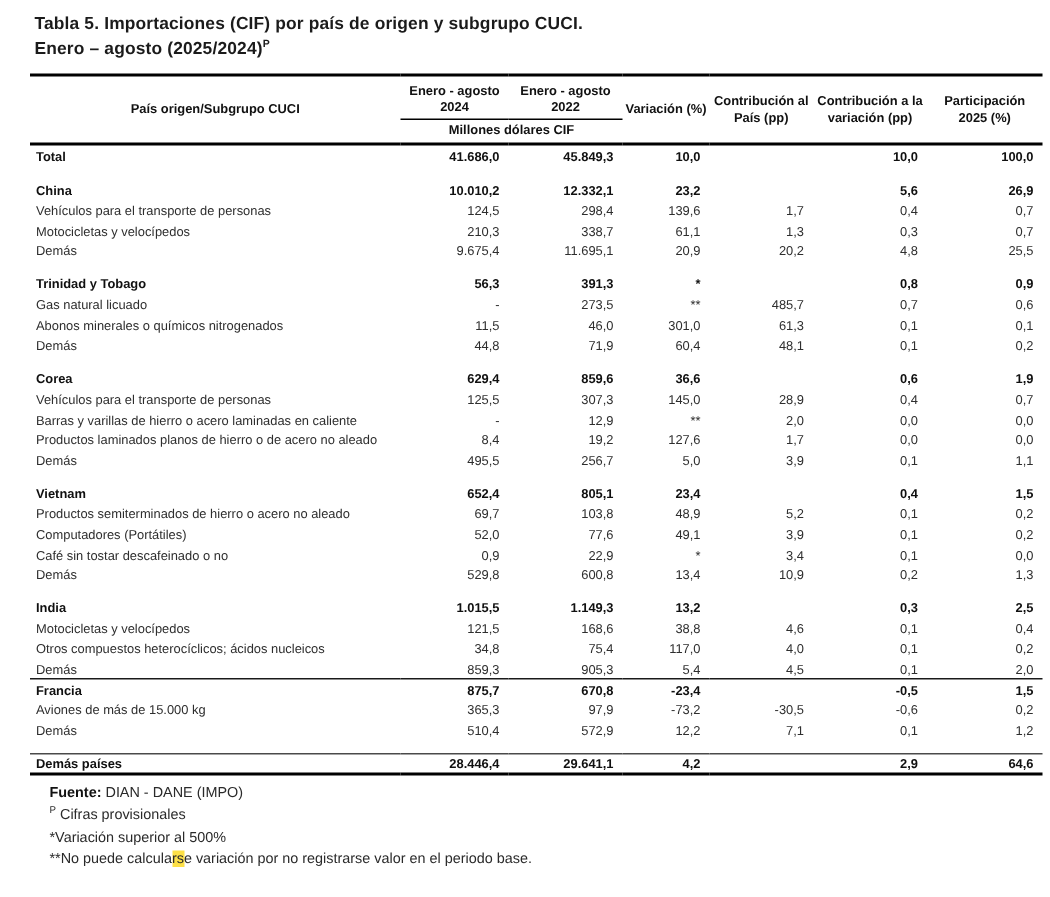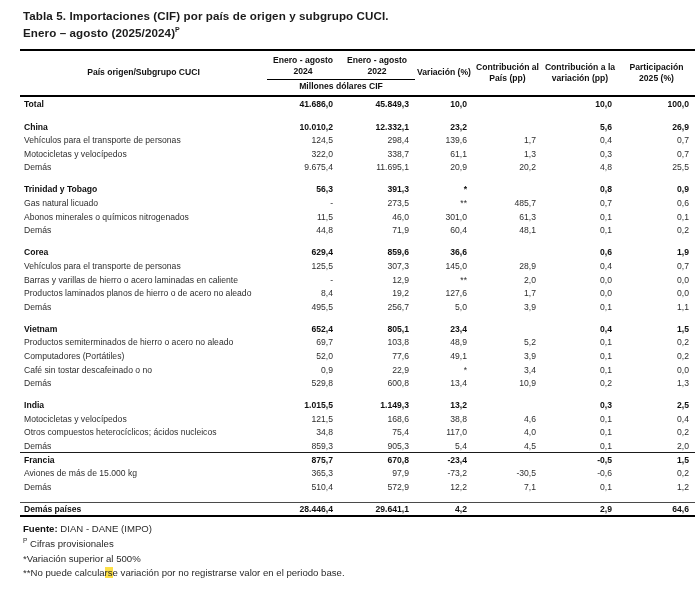--- a/index.html
+++ b/index.html
@@ -48,21 +48,21 @@
     white-space: nowrap;
   }
   td.c-label { text-align: left; padding-left: 4px; }
   td.c-num   { text-align: right; padding-right: 6px; }
   tr.row-total td, tr.row-country td { font-weight: 700; color: #101010; }
   tr.row-total td { height: 15px; }
   tr.spacer td { height: 8.5px; }
   tr.line-thick td { border-top: 1.9px solid #1a1a1a; }
   tr.line-thin td  { border-top: 1.1px solid #4a4a4a; }
 
-  .footer { margin-top: 5px; padding-left: 3px; font-size: 9.6px; line-height: 1.5; color: #2a2a2a; }
+  .footer { margin-top: 5px; padding-left: 3px; font-size: 9.6px; line-height: 1.5; color: #2a2a2a; margin-left: 10px; }
   .footer .b { font-weight: 700; color: #111; }
   .f-sup { font-size: 6.5px; vertical-align: super; }
   .hl { background: #9cc2e5; }
 </style>
 </head>
 <body>
 
 <div class="page">
 
   <div class="title">
@@ -120,21 +120,21 @@
           <td class="c-label">Vehículos para el transporte de personas</td>
           <td class="c-num">124,5</td>
           <td class="c-num">298,4</td>
           <td class="c-num">139,6</td>
           <td class="c-num">1,7</td>
           <td class="c-num">0,4</td>
           <td class="c-num">0,7</td>
         </tr>
         <tr class="row-item">
           <td class="c-label">Motocicletas y velocípedos</td>
-          <td class="c-num">322,0</td>
+          <td class="c-num">210,3</td>
           <td class="c-num">338,7</td>
           <td class="c-num">61,1</td>
           <td class="c-num">1,3</td>
           <td class="c-num">0,3</td>
           <td class="c-num">0,7</td>
         </tr>
         <tr class="row-item">
           <td class="c-label">Demás</td>
           <td class="c-num">9.675,4</td>
           <td class="c-num">11.695,1</td>

